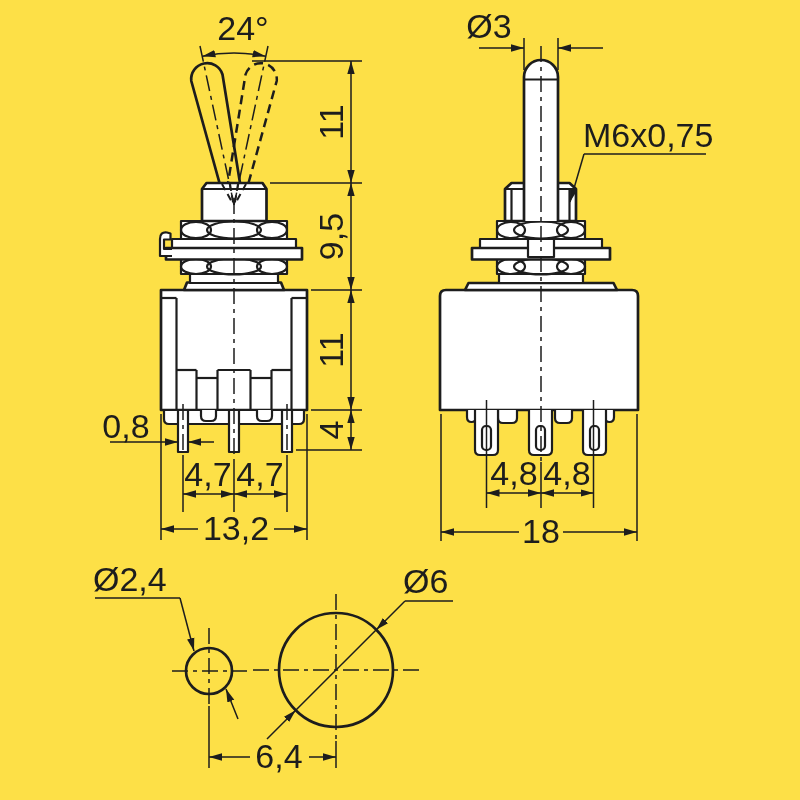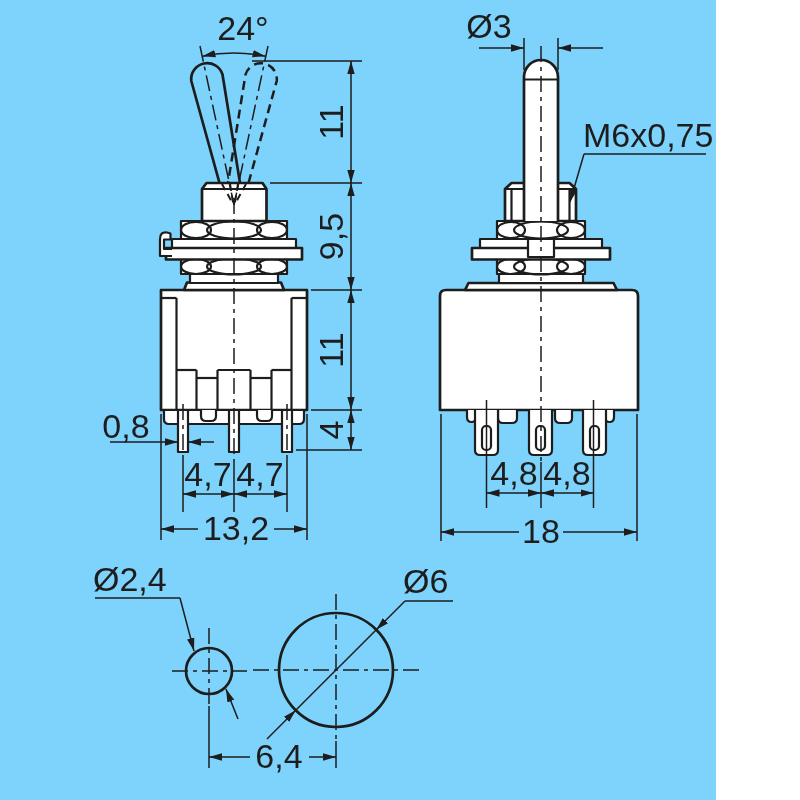--- a/index.html
+++ b/index.html
@@ -1,16 +1,16 @@
 <!DOCTYPE html>
 <html><head>
 <meta charset="utf-8">
 <style>
   html,body{margin:0;padding:0;background:#ffffff;}
-  .stage{width:716px;height:800px;position:relative;background:#7dd3fc;}
+  .stage{width:800px;height:800px;position:relative;background:#fde047;}
   svg{display:block;}
   .o  {stroke:#1d1d1d;stroke-width:2.7;fill:none;stroke-linejoin:round;}
   .d  {stroke:#1d1d1d;stroke-width:2.2;fill:none;stroke-linejoin:round;}
   .t  {stroke:#1d1d1d;stroke-width:1.5;fill:none;}
   .cl {stroke:#1d1d1d;stroke-width:1.5;fill:none;stroke-dasharray:16 5 4 5;}
   .hid{stroke:#1d1d1d;stroke-width:2;fill:none;stroke-dasharray:7 4.5;}
   .ph {stroke:#1d1d1d;stroke-width:2.5;fill:none;stroke-dasharray:9 5.5;}
   .w  {fill:#ffffff;}
   .txt{font-family:"Liberation Sans",sans-serif;font-size:34px;fill:#1d1d1d;}
 </style>

